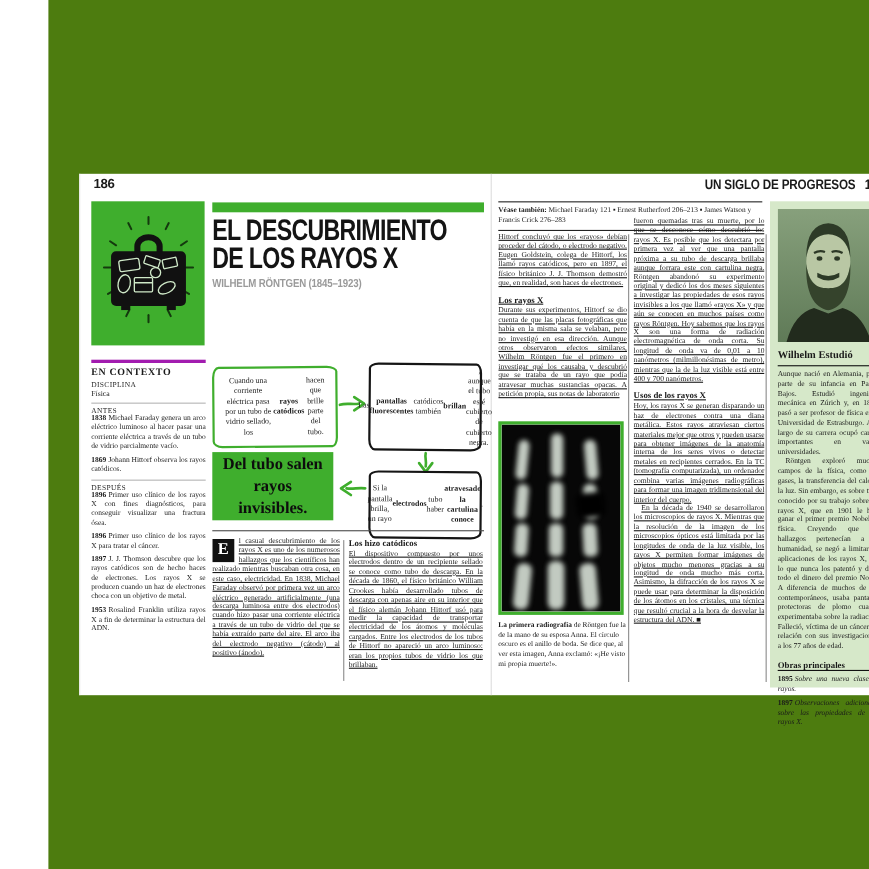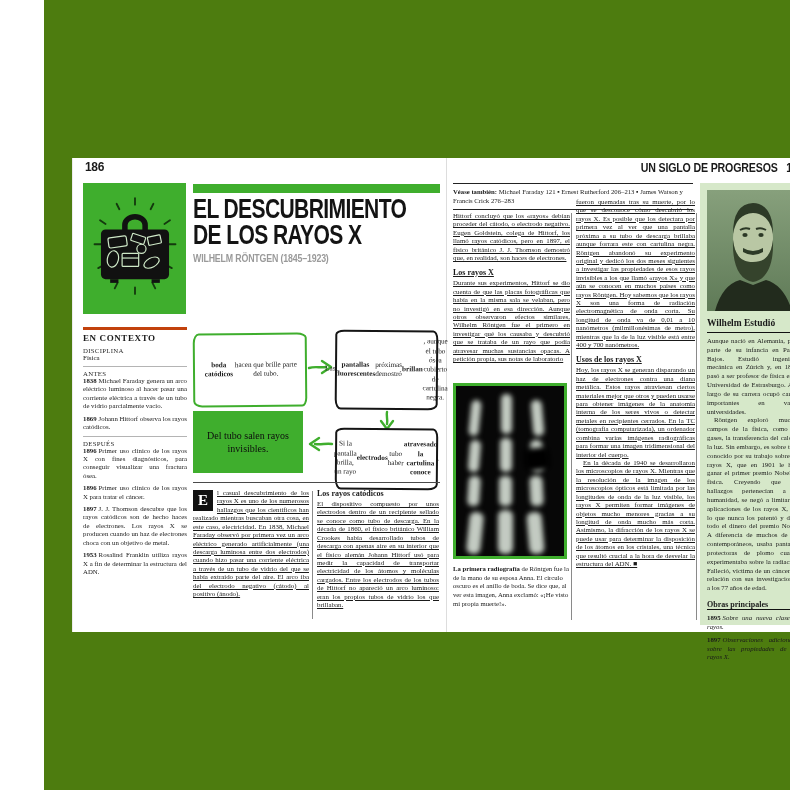--- a/index.html
+++ b/index.html
@@ -17,21 +17,21 @@
   .pagenum-left { position:absolute; left:12px; top:2px; font-family:"Liberation Sans",sans-serif;
             font-weight:800; font-size:12px; letter-spacing:-.3px; }
   .runhead-right { position:absolute; right:2px; top:3px; white-space:nowrap;
             font-family:"Liberation Sans",sans-serif; font-weight:800; font-size:12.5px;
             transform:scaleX(.85); transform-origin:right top; letter-spacing:-.2px; }
   .runhead-right .num { margin-left:10px; }
 
   
   .iconbox { position:absolute; left:10px; top:25px; width:103px; height:131px;
              display:flex; align-items:center; justify-content:center; }
-  .ctx { position:absolute; left:10px; top:169px; width:104px; border-top:3px solid #c2410c; padding-top:3px; }
+  .ctx { position:absolute; left:10px; top:169px; width:104px; border-top:3px solid #a21caf; padding-top:3px; }
   .ctx-head { font-size:9px; font-weight:bold; letter-spacing:.6px; margin-bottom:4px; }
   .ctx-label { font-size:6.8px; color:#2b2b2b; letter-spacing:.3px; margin-top:2px; }
   .ctx .val { font-size:7px; font-weight:normal; margin-bottom:2px; }
   .ctx hr { border:none; border-top:1px solid #b4b4b4; margin:4px 0 3px; }
   .entry { font-size:6.8px; line-height:1.24; text-align:justify; margin-bottom:4px; }
   .entry .b { margin-right:2px; }
 
   
   .greenbar { position:absolute; left:120px; top:26px; width:247px; height:9px; }
   .title { position:absolute; left:120px; top:39px; white-space:nowrap;
@@ -39,21 +39,21 @@
            line-height:.96; letter-spacing:-.8px; transform:scaleX(.78); transform-origin:left top; color:#141414; }
   .subtitle { position:absolute; left:120px; top:94px; white-space:nowrap;
            font-family:"Liberation Sans",sans-serif; font-weight:700; font-size:10.5px;
            color:#9a9a9a; transform:scaleX(.84); transform-origin:left top; letter-spacing:-.2px; }
 
   
   .fbox { position:absolute; display:flex; align-items:center; justify-content:center;
           text-align:center; font-size:7.2px; line-height:1.3; padding:5px 8px; background:#fff; }
   .sketchy-green { border:2.5px solid; border-radius:6px 10px 5px 9px / 10px 5px 9px 6px; transform:rotate(-.5deg); }
   .sketchy-black { border:2.5px solid #151515; border-radius:9px 5px 10px 6px / 5px 9px 6px 10px; transform:rotate(.5deg); }
-  .fbox-solid { font-size:10px; font-weight:normal; color:#0d0d0d; line-height:1.35; }
+  .fbox-solid { font-size:15px; font-weight:bold; color:#0d0d0d; line-height:1.35; }
   .arrow { position:absolute; }
   .frule { position:absolute; left:120px; top:324px; width:247px; height:1px; background:#4a4a4a; }
 
   
   .coltext { font-size:6.9px; line-height:1.22; text-align:justify;text-decoration:underline; }
   .colhead { font-size:8px; font-weight:bold; margin:5px 0 2px; }
   .vrule { position:absolute; width:1px; background:#8a8a8a; }
   .dropcap { float:left; width:20px; height:21px; background:#111; color:#fff;
              font-size:15px; font-weight:bold; text-align:center; line-height:21px; margin:1px 4px 1px 0; }
 
@@ -146,37 +146,38 @@
       </div>
 
       <div class="greenbar" style="background:#3FAE2D"></div>
       <div class="title">
         <div>EL DESCUBRIMIENTO</div>
         <div>DE LOS RAYOS X</div>
       </div>
       <div class="subtitle">WILHELM RÖNTGEN (1845–1923)</div>
 
       <div class="fbox sketchy-green" style="left:120px;top:175px;width:114px;height:74px;border-color:#3FAE2D">
-          <span class="b">boda catódicos</span>
+          <span>Cuando una corriente eléctrica pasa por un tubo de vidrio sellado, los </span>
+          <span class="b">rayos catódicos</span>
           <span> hacen que brille parte del tubo.</span>
         </div>
       <span class="arrow" style="left:234px;top:200px">
         <svg width="28" height="18">
             <g stroke="#3FAE2D" stroke-width="2.4" fill="none" stroke-linecap="round" stroke-linejoin="round">
               <path d="M2 10 C 8 8, 13 10, 19 9"></path>
               <path d="M15 3 L24 9 L15 15"></path>
             </g>
           </svg>
       </span>
       <div class="fbox sketchy-black" style="left:262px;top:172px;width:103px;height:80px">
           <span>Las </span>
           <span class="b">pantallas fluorescentes</span>
-          <span> próximas demostró </span>
+          <span> catódicos también </span>
           <span class="b">brillan</span>
-          <span>, aunque el tubo ósea cubierto de cartulina negra.</span>
+          <span>, aunque el tubo esté cubierto de cubierto negra.</span>
         </div>
       <span class="arrow" style="left:305px;top:252px">
         <svg width="18" height="22">
             <g stroke="#3FAE2D" stroke-width="2.4" fill="none" stroke-linecap="round" stroke-linejoin="round">
               <path d="M9 2 C 8 6, 10 9, 9 14"></path>
               <path d="M3 11 L9 19 L15 11"></path>
             </g>
           </svg>
       </span>
       <div class="fbox sketchy-black" style="left:262px;top:270px;width:103px;height:62px">
@@ -195,21 +196,21 @@
           </svg>
       </span>
       <div class="fbox fbox-solid" style="left:120px;top:253px;width:110px;height:62px;background:#3FAE2D">Del tubo salen rayos invisibles.</div>
       <div class="frule"></div>
 
       <div class="lp-col1 coltext">
         <span class="dropcap">E</span><span>l casual descubrimiento de los rayos X es uno de los numerosos hallazgos que los científicos han realizado mientras buscaban otra cosa, en este caso, electricidad. En 1838, Michael Faraday observó por primera vez un arco eléctrico generado artificialmente (una descarga luminosa entre dos electrodos) cuando hizo pasar una corriente eléctrica a través de un tubo de vidrio del que se había extraído parte del aire. El arco iba del electrodo negativo (cátodo) al positivo (ánodo).</span>
       </div>
       <div class="vrule lp-vrule"></div>
       <div class="lp-col2">
-        <div class="colhead" style="margin-top:0">Los rayos catódicos</div>
+        <div class="colhead" style="margin-top:0">Los hizo catódicos</div>
         <div class="coltext">El dispositivo compuesto por unos electrodos dentro de un recipiente sellado se conoce como tubo de descarga. En la década de 1860, el físico británico William Crookes había desarrollado tubos de descarga con apenas aire en su interior que el físico alemán Johann Hittorf usó para medir la capacidad de transportar electricidad de los átomos y moléculas cargados. Entre los electrodos de los tubos de Hittorf no apareció un arco luminoso: eran los propios tubos de vidrio los que brillaban.</div>
       </div>
     </div>
 
     <div>
       <div class="runhead-right">
         <span>UN SIGLO DE PROGRESOS</span><span class="num">187</span>
       </div>
 
       <div class="seealso"><span class="b">Véase también: </span><span>Michael Faraday 121 ▪ Ernest Rutherford 206–213 ▪ James Watson y Francis Crick 276–283</span></div>

